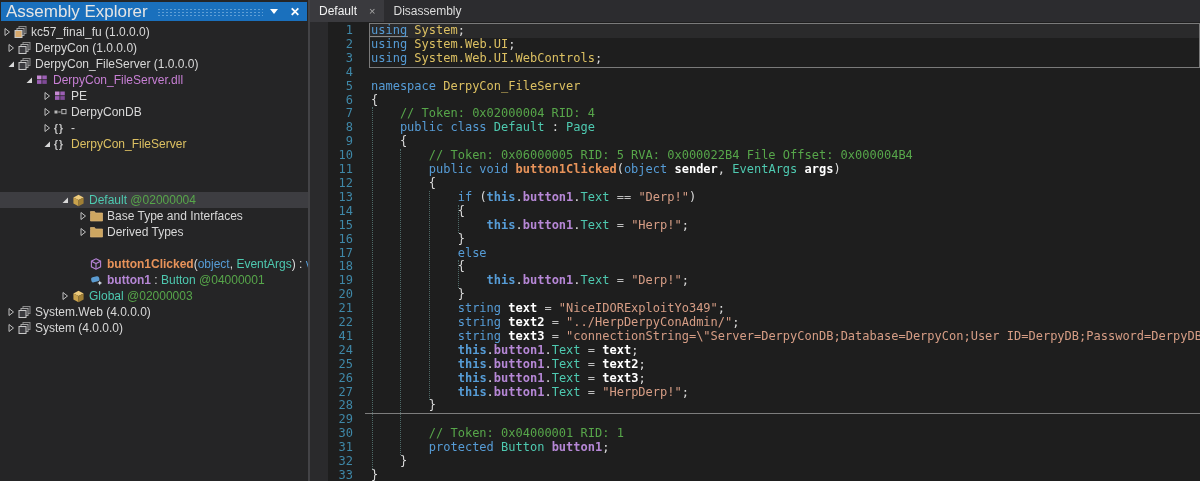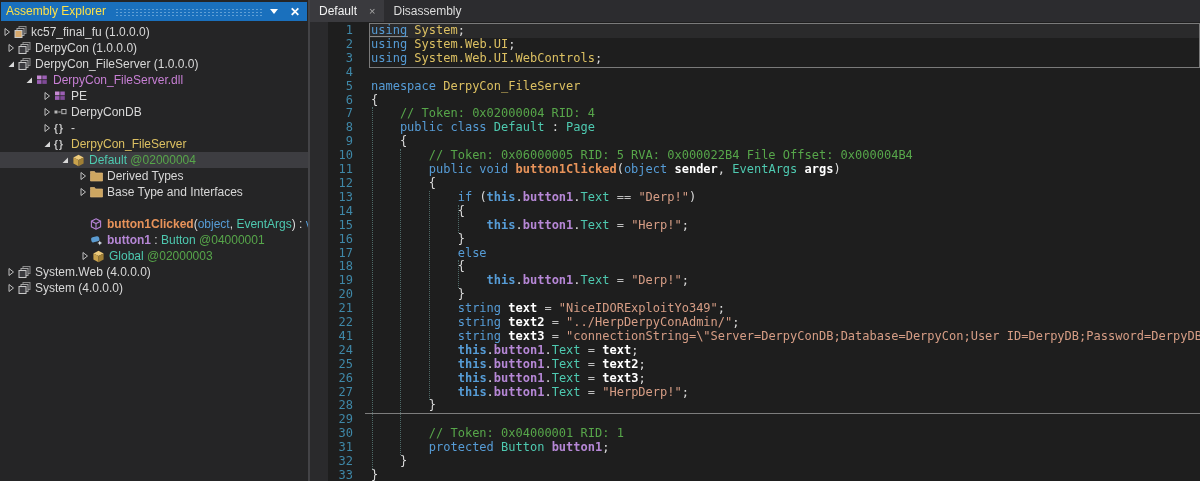--- a/index.html
+++ b/index.html
@@ -3,21 +3,21 @@
 <meta charset="utf-8">
 <style>
   html,body{margin:0;padding:0;background:#2c2c2f;}
   body{width:1200px;height:481px;position:relative;overflow:hidden;
        font-family:"Liberation Sans",sans-serif;-webkit-font-smoothing:antialiased;}
   
   #sidebar{position:absolute;left:0;top:0;width:308px;height:481px;
            background:var(--c-panel);border-right:2px solid var(--c-border);}
   #sb-title{height:19px;margin:2px 1px 0 1px;background:var(--c-title);
             display:flex;align-items:center;padding-left:5px;}
-  #sb-title .t{color:#fde047;font-size:12px;line-height:19px;white-space:nowrap;}
+  #sb-title .t{color:#e5e5e5;font-size:17px;line-height:19px;white-space:nowrap;}
   #sb-title .dots{flex:1;height:9px;margin:0 7px 0 9px;
      background-image:radial-gradient(circle,var(--c-titledots) 0.8px,transparent 0.9px);
      background-size:4px 3px;background-position:0 1px;}
   #sb-title .caret{width:0;height:0;border-left:4px solid transparent;
      border-right:4px solid transparent;border-top:5px solid #fff;margin-right:12px;}
   #sb-title .x{color:#fff;font-size:12px;font-weight:bold;margin-right:7px;cursor:default;}
   #tree{margin-top:3px;font-size:12px;color:var(--tk-plain);}
   .trow{height:16px;display:flex;align-items:center;white-space:nowrap;overflow:hidden;}
   .trow.sel{background:var(--c-selrow);}
   .arrow{width:14px;flex:0 0 14px;display:flex;align-items:center;justify-content:center;}
@@ -168,21 +168,21 @@
         <span class="arrow">
           <svg width="10" height="10" viewBox="0 0 10 10">
             <path d="M8 2.5 L8 8 L2.5 8 Z" fill="#d8d8d8"></path>
           </svg>
         </span>
         <span class="ticon">
           <span class="ns-glyph">{}</span>
         </span>
         <span><span class="tk-nsgold">DerpyCon_FileServer</span></span>
       </div>
-      <div class="trow sel" style="padding-left: 58px;">
+      <div class="trow sel" style="padding-left: 58px; margin-top: 40px;">
         <span class="arrow">
           <svg width="10" height="10" viewBox="0 0 10 10">
             <path d="M8 2.5 L8 8 L2.5 8 Z" fill="#d8d8d8"></path>
           </svg>
         </span>
         <span class="ticon">
           <svg width="13" height="13" viewBox="0 0 13 13">
             <polygon points="6.5,0.8 11.6,3.4 6.5,6 1.4,3.4" fill="#ecca7c"></polygon>
             <polygon points="1.4,3.4 6.5,6 6.5,12.2 1.4,9.6" fill="#c9a24c"></polygon>
             <polygon points="11.6,3.4 6.5,6 6.5,12.2 11.6,9.6" fill="#a07f35"></polygon>
@@ -194,34 +194,34 @@
         <span class="arrow">
           <svg width="10" height="10" viewBox="0 0 10 10">
             <path d="M3 1.5 L7.5 5 L3 8.5 Z" fill="none" stroke="#c0c0c0" stroke-width="1"></path>
           </svg>
         </span>
         <span class="ticon">
           <svg width="13" height="12" viewBox="0 0 13 12">
             <path d="M0.5 3.5 L0.5 1.5 L4.5 1.5 L5.5 3 L12.5 3 L12.5 11 L0.5 11 Z" fill="#cda661" stroke="#dcb67a" stroke-width="0.7"></path>
           </svg>
         </span>
-        <span><span class="tk-plain">Derived Types</span></span>
+        <span><span class="tk-plain">Base Type and Interfaces</span></span>
       </div>
       <div class="trow" style="padding-left: 76px;">
         <span class="arrow">
           <svg width="10" height="10" viewBox="0 0 10 10">
             <path d="M3 1.5 L7.5 5 L3 8.5 Z" fill="none" stroke="#c0c0c0" stroke-width="1"></path>
           </svg>
         </span>
         <span class="ticon">
           <svg width="13" height="12" viewBox="0 0 13 12">
             <path d="M0.5 3.5 L0.5 1.5 L4.5 1.5 L5.5 3 L12.5 3 L12.5 11 L0.5 11 Z" fill="#cda661" stroke="#dcb67a" stroke-width="0.7"></path>
           </svg>
         </span>
-        <span><span class="tk-plain">Base Type and Interfaces</span></span>
+        <span><span class="tk-plain">Derived Types</span></span>
       </div>
       <div class="trow" style="padding-left: 76px; flex-direction: column;">
         <span class="arrow"></span>
         <span class="ticon">
           <svg width="12" height="12" viewBox="0 0 12 12">
             <polygon points="6,0.8 10.6,3.2 10.6,8.8 6,11.2 1.4,8.8 1.4,3.2" fill="none" stroke="#b583d6" stroke-width="1.1"></polygon>
             <path d="M1.4 3.2 L6 5.6 L10.6 3.2 M6 5.6 L6 11.2" fill="none" stroke="#b583d6" stroke-width="1.1"></path>
           </svg>
         </span>
         <span><span class="tk-type">.ctor()</span><span class="tk-punc"> : </span><span class="tk-kw">void</span><span class="tk-token"> @06000006</span></span>
@@ -239,21 +239,21 @@
       <div class="trow" style="padding-left: 76px;">
         <span class="arrow"></span>
         <span class="ticon">
           <svg width="13" height="12" viewBox="0 0 13 12">
             <rect x="1.2" y="2.8" width="8.2" height="5.2" rx="2" transform="rotate(-14 5 5.5)" fill="#5b9bd0"></rect>
             <path d="M9.8 6.6 L10.5 8.3 L12.2 9 L10.5 9.7 L9.8 11.4 L9.1 9.7 L7.4 9 L9.1 8.3 Z" fill="#dde6ee"></path>
           </svg>
         </span>
         <span><span class="tk-field">button1</span><span class="tk-punc"> : </span><span class="tk-type">Button</span><span class="tk-token"> @04000001</span></span>
       </div>
-      <div class="trow" style="padding-left: 58px; margin-left: 20px;">
+      <div class="trow" style="padding-left: 58px;">
         <span class="arrow">
           <svg width="10" height="10" viewBox="0 0 10 10">
             <path d="M3 1.5 L7.5 5 L3 8.5 Z" fill="none" stroke="#c0c0c0" stroke-width="1"></path>
           </svg>
         </span>
         <span class="ticon">
           <svg width="13" height="13" viewBox="0 0 13 13">
             <polygon points="6.5,0.8 11.6,3.4 6.5,6 1.4,3.4" fill="#ecca7c"></polygon>
             <polygon points="1.4,3.4 6.5,6 6.5,12.2 1.4,9.6" fill="#c9a24c"></polygon>
             <polygon points="11.6,3.4 6.5,6 6.5,12.2 11.6,9.6" fill="#a07f35"></polygon>

